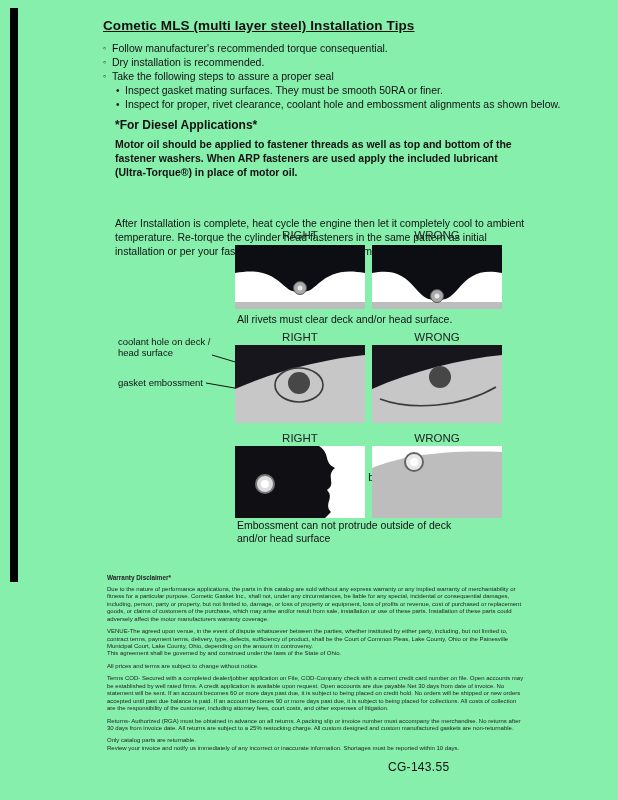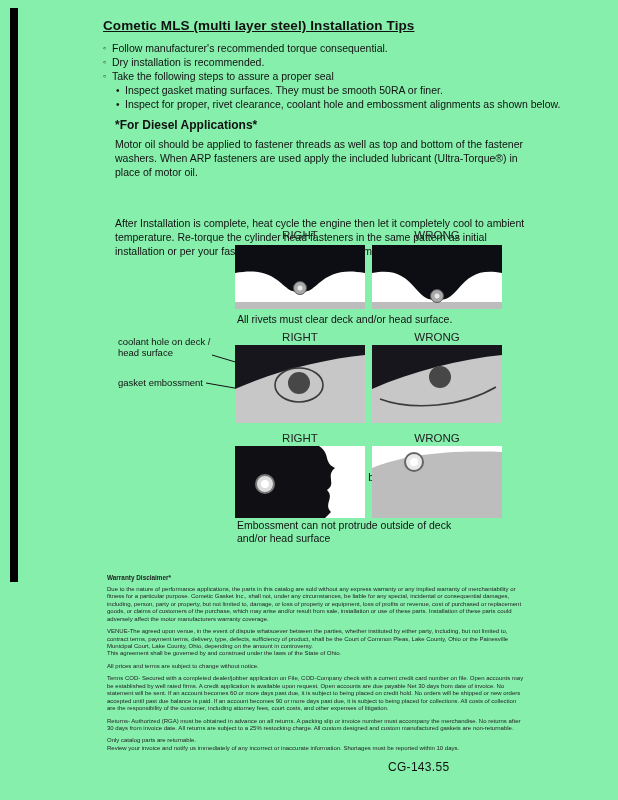--- a/index.html
+++ b/index.html
@@ -8,21 +8,21 @@
   .abs{position:absolute;}
   #left-bar{left:10px;top:8px;width:8px;height:574px;background:#000;}
   #title{left:103px;top:18px;font-size:13.5px;font-weight:bold;text-decoration:underline;letter-spacing:.1px;}
   #tips{left:103px;top:42px;width:480px;font-size:10.5px;line-height:13px;}
   .tip-row{display:flex;margin-bottom:1px;}
   .tip-row .mk{width:9px;flex:0 0 9px;font-size:9px;line-height:13px;}
   .sub{margin-left:13px;}
   .sub .mk{font-size:10px;}
   #diesel-heading{left:115px;top:118px;font-size:12px;font-weight:bold;}
   .para{left:115px;width:414px;font-size:10.5px;line-height:14px;}
-  #diesel-para1{top:137px;}
+  #diesel-para1{top:137px;font-weight:bold;}
   #diesel-para2{top:177px;margin-top:39px;}
   #retorque-note{top:207px;font-size:10.5px;left:115px;}
   .lbl{width:130px;text-align:center;font-size:11.5px;color:#222;}
   .diag{width:130px;display:block;}
   .cap{left:237px;font-size:10.5px;line-height:13px;}
   #ann-coolant{left:118px;top:337px;width:96px;font-size:9.5px;line-height:10.5px;}
   #ann-emboss{left:118px;top:378px;width:96px;font-size:9.5px;line-height:10.5px;}
   #legal{left:107px;top:574px;width:418px;font-size:6px;line-height:1.24;color:#222;}
   #legal .lg-h{font-weight:bold;font-size:6.4px;margin:0 0 4px 0;}
   #legal p{margin:0 0 5px 0;white-space:pre-line;}

